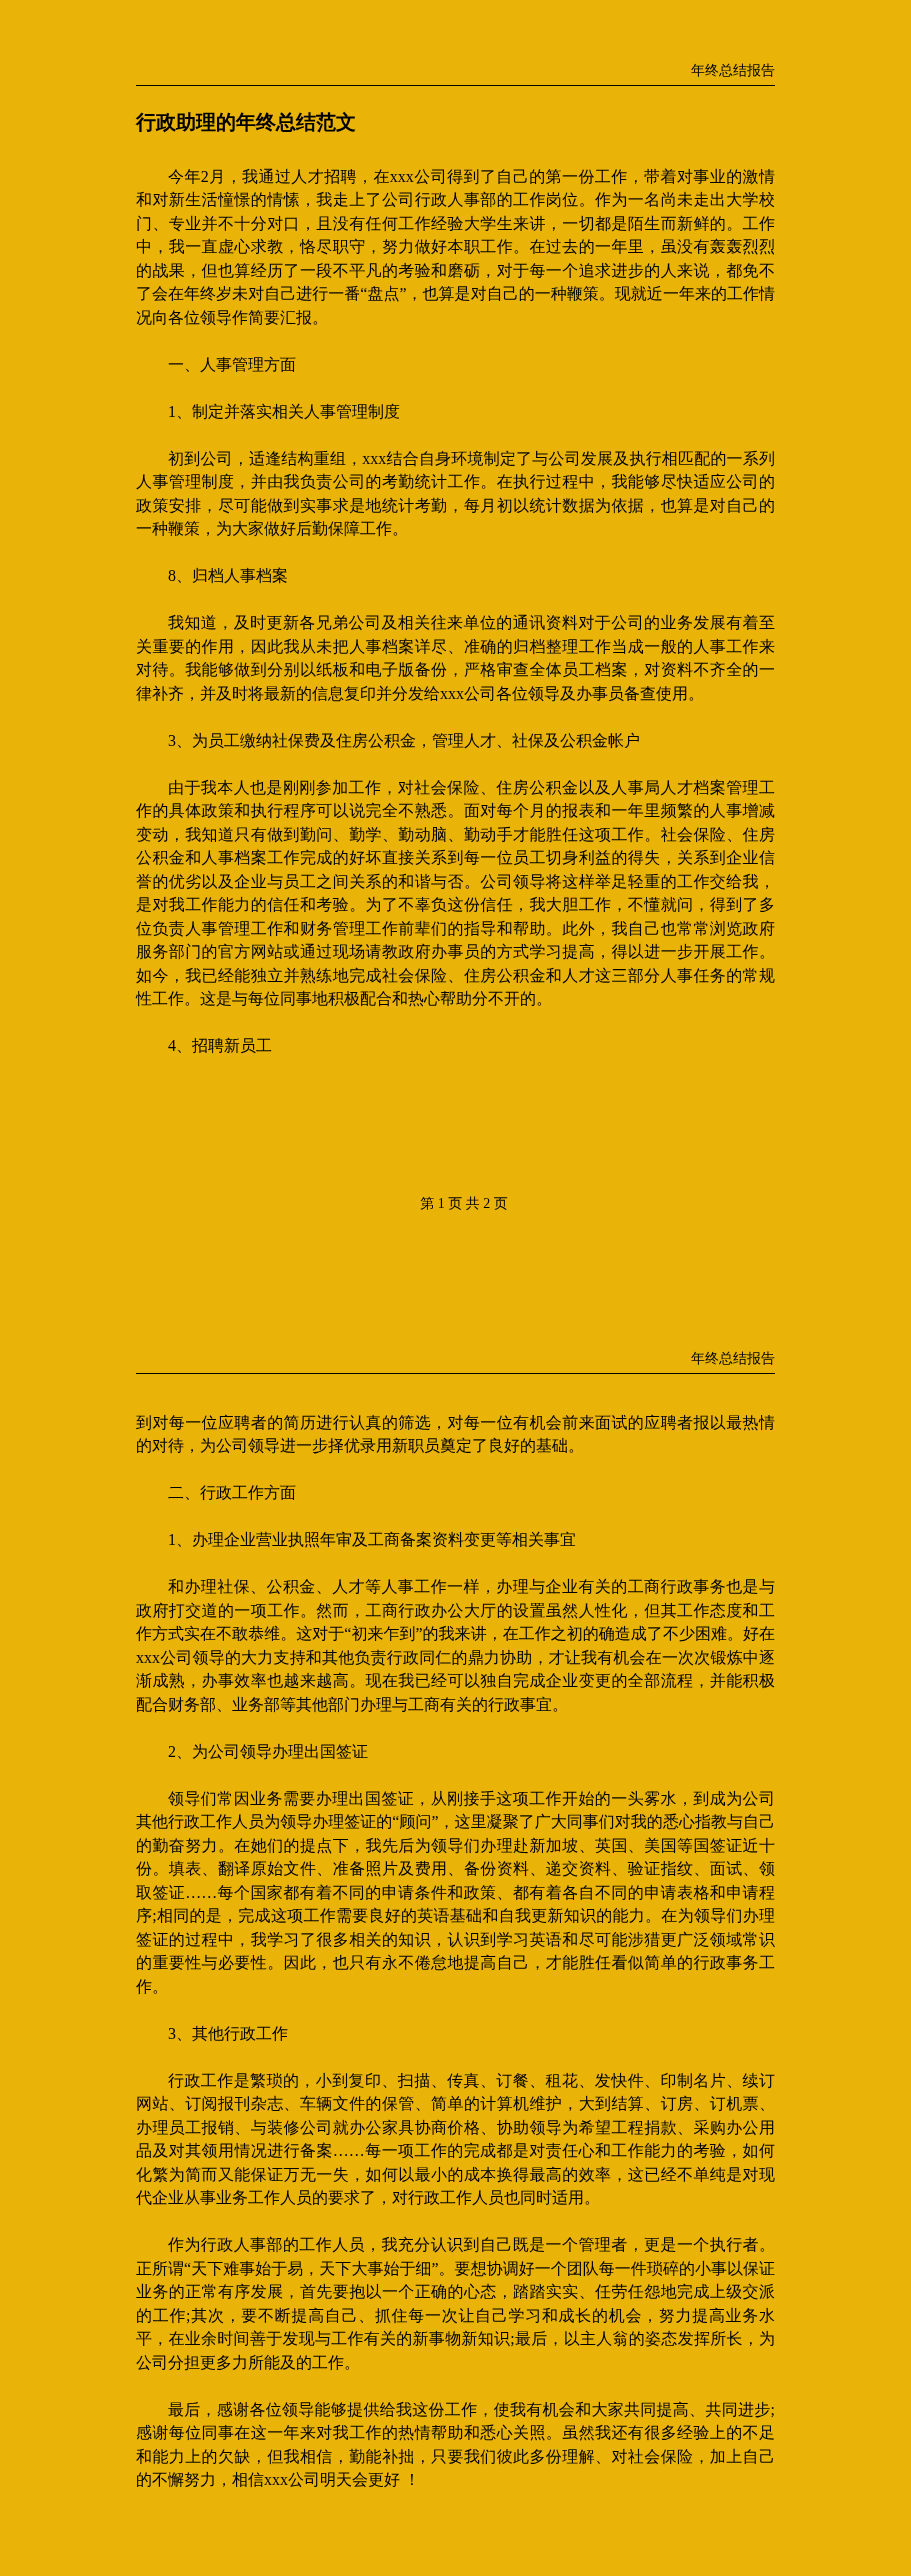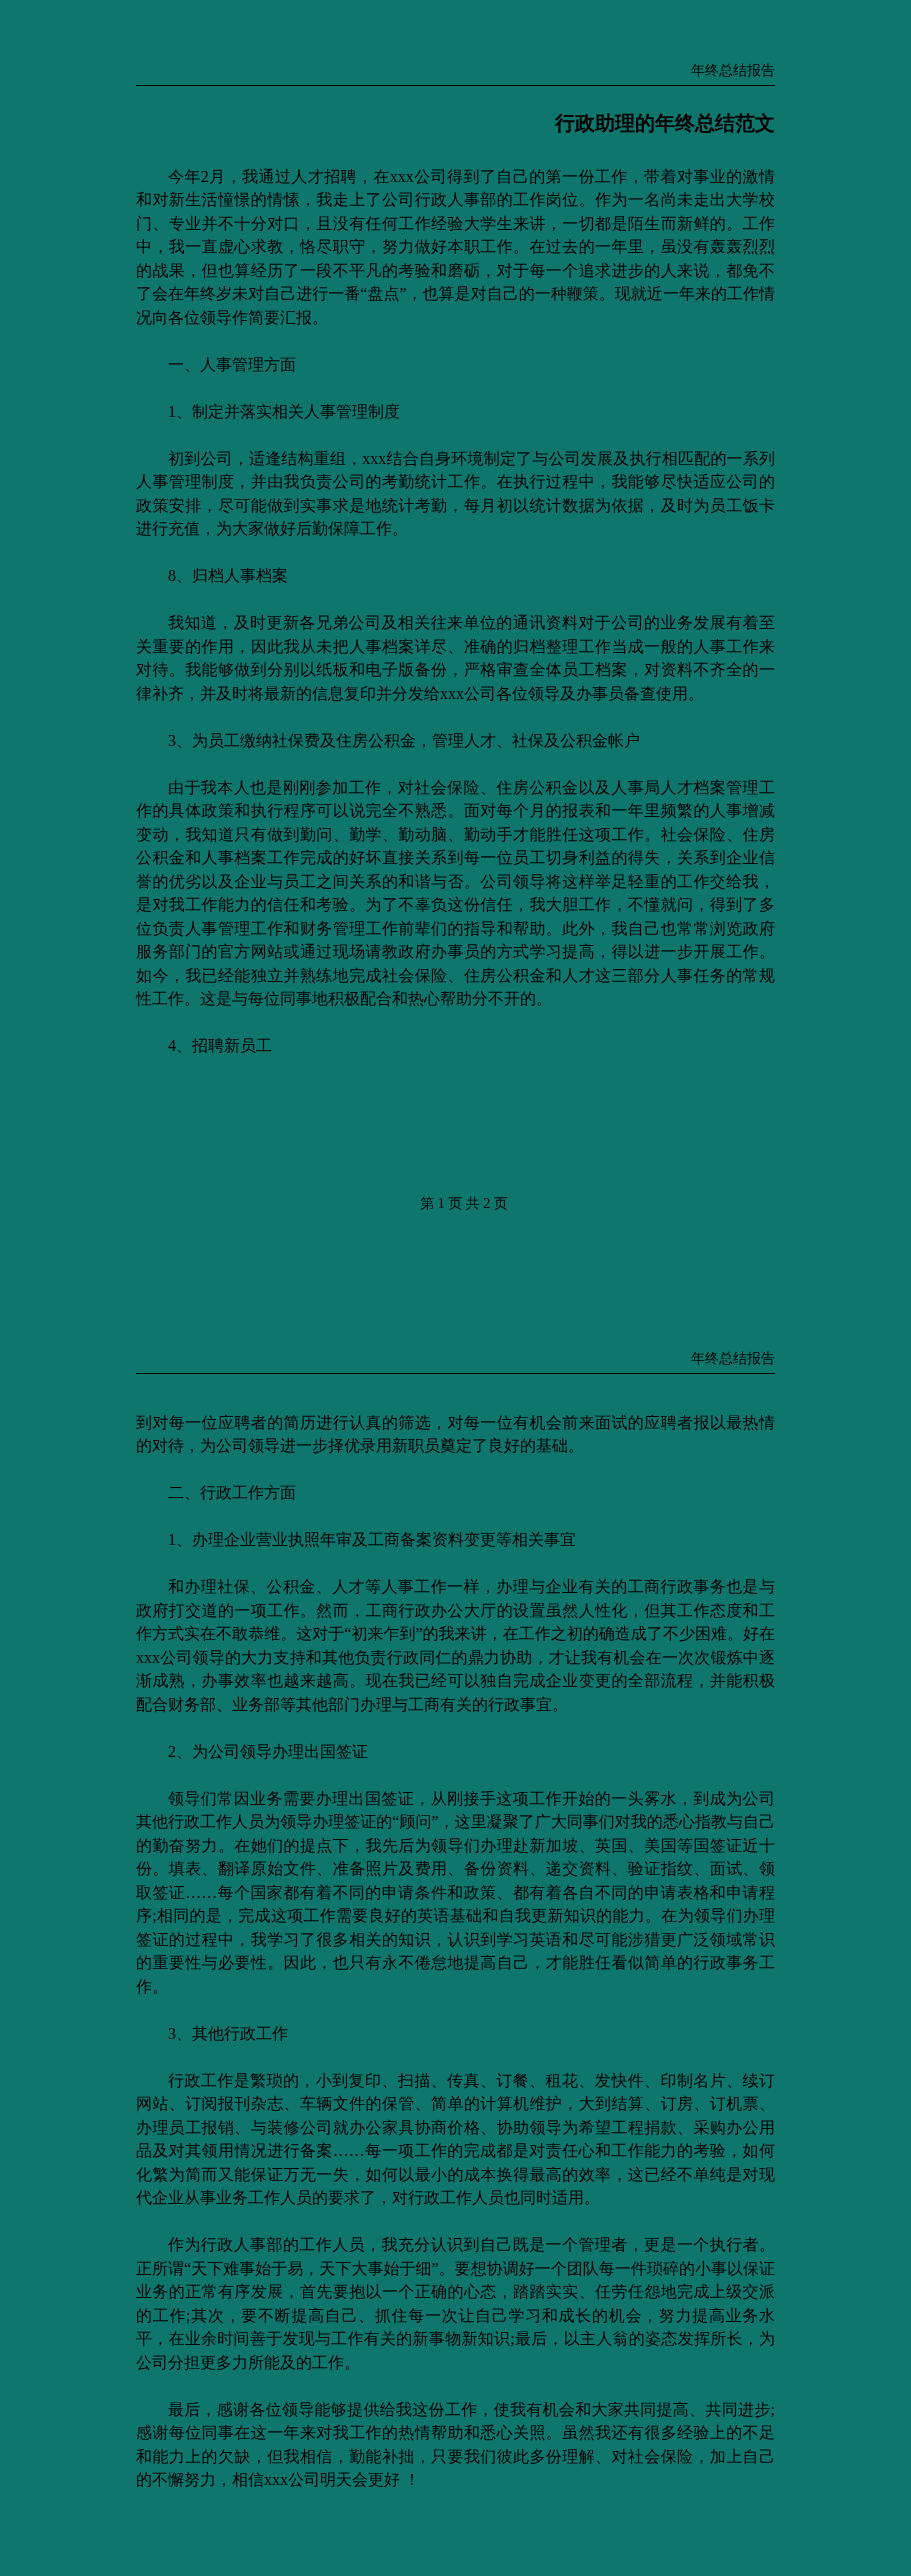--- a/index.html
+++ b/index.html
@@ -9,37 +9,37 @@
   }
   body {
     width: 911px;
     font-family: "Liberation Serif", serif;
     color: #000000;
   }
   .page {
     position: relative;
     width: 911px;
     height: 1288px;
-    background: #0f766e;
+    background: #eab308;
     box-sizing: border-box;
     padding: 0 136px;
     overflow: hidden;
   }
   .page-header {
     margin-top: 63px;
     text-align: right;
     font-size: 14px;
     line-height: 16px;
     padding-bottom: 5.9px;
     border-bottom: 1.5px solid #000000;
   }
   .doc-title {
     margin: 26.4px 0 0 0;
-    text-align: right;
-    font-family: Liberation Serif, serif;
+    text-align: left;
+    font-family: Liberation Mono, monospace;
     font-weight: bold;
     font-size: 20px;
     line-height: 23.5px;
   }
   .page-body { margin-top: 29px; }
   .page-body.continuation { margin-top: 37px; }
   .block {
     margin: 23.5px 0 0 0;
     font-size: 16px;
     line-height: 23.5px;
@@ -61,21 +61,21 @@
 </head>
 <body>
 
 <div class="page">
   <div class="page-header">年终总结报告</div>
   <h1 class="doc-title">行政助理的年终总结范文</h1>
   <div class="page-body">
       <p class="block paragraph">今年2月，我通过人才招聘，在xxx公司得到了自己的第一份工作，带着对事业的激情和对新生活憧憬的情愫，我走上了公司行政人事部的工作岗位。作为一名尚未走出大学校门、专业并不十分对口，且没有任何工作经验大学生来讲，一切都是陌生而新鲜的。工作中，我一直虚心求教，恪尽职守，努力做好本职工作。在过去的一年里，虽没有轰轰烈烈的战果，但也算经历了一段不平凡的考验和磨砺，对于每一个追求进步的人来说，都免不了会在年终岁未对自己进行一番“盘点”，也算是对自己的一种鞭策。现就近一年来的工作情况向各位领导作简要汇报。</p>
       <p class="block heading1">一、人事管理方面</p>
       <p class="block heading2">1、制定并落实相关人事管理制度</p>
-      <p class="block paragraph">初到公司，适逢结构重组，xxx结合自身环境制定了与公司发展及执行相匹配的一系列人事管理制度，并由我负责公司的考勤统计工作。在执行过程中，我能够尽快适应公司的政策安排，尽可能做到实事求是地统计考勤，每月初以统计数据为依据，及时为员工饭卡进行充值，为大家做好后勤保障工作。</p>
+      <p class="block paragraph">初到公司，适逢结构重组，xxx结合自身环境制定了与公司发展及执行相匹配的一系列人事管理制度，并由我负责公司的考勤统计工作。在执行过程中，我能够尽快适应公司的政策安排，尽可能做到实事求是地统计考勤，每月初以统计数据为依据，也算是对自己的一种鞭策，为大家做好后勤保障工作。</p>
       <p class="block heading2">8、归档人事档案</p>
       <p class="block paragraph">我知道，及时更新各兄弟公司及相关往来单位的通讯资料对于公司的业务发展有着至关重要的作用，因此我从未把人事档案详尽、准确的归档整理工作当成一般的人事工作来对待。我能够做到分别以纸板和电子版备份，严格审查全体员工档案，对资料不齐全的一律补齐，并及时将最新的信息复印并分发给xxx公司各位领导及办事员备查使用。</p>
       <p class="block heading2">3、为员工缴纳社保费及住房公积金，管理人才、社保及公积金帐户</p>
       <p class="block paragraph">由于我本人也是刚刚参加工作，对社会保险、住房公积金以及人事局人才档案管理工作的具体政策和执行程序可以说完全不熟悉。面对每个月的报表和一年里频繁的人事增减变动，我知道只有做到勤问、勤学、勤动脑、勤动手才能胜任这项工作。社会保险、住房公积金和人事档案工作完成的好坏直接关系到每一位员工切身利益的得失，关系到企业信誉的优劣以及企业与员工之间关系的和谐与否。公司领导将这样举足轻重的工作交给我，是对我工作能力的信任和考验。为了不辜负这份信任，我大胆工作，不懂就问，得到了多位负责人事管理工作和财务管理工作前辈们的指导和帮助。此外，我自己也常常浏览政府服务部门的官方网站或通过现场请教政府办事员的方式学习提高，得以进一步开展工作。如今，我已经能独立并熟练地完成社会保险、住房公积金和人才这三部分人事任务的常规性工作。这是与每位同事地积极配合和热心帮助分不开的。</p>
       <p class="block heading2">4、招聘新员工</p>
     </div>
   <div class="page-footer">第 1 页 共 2 页</div>
 </div>
 
 <div class="page">

